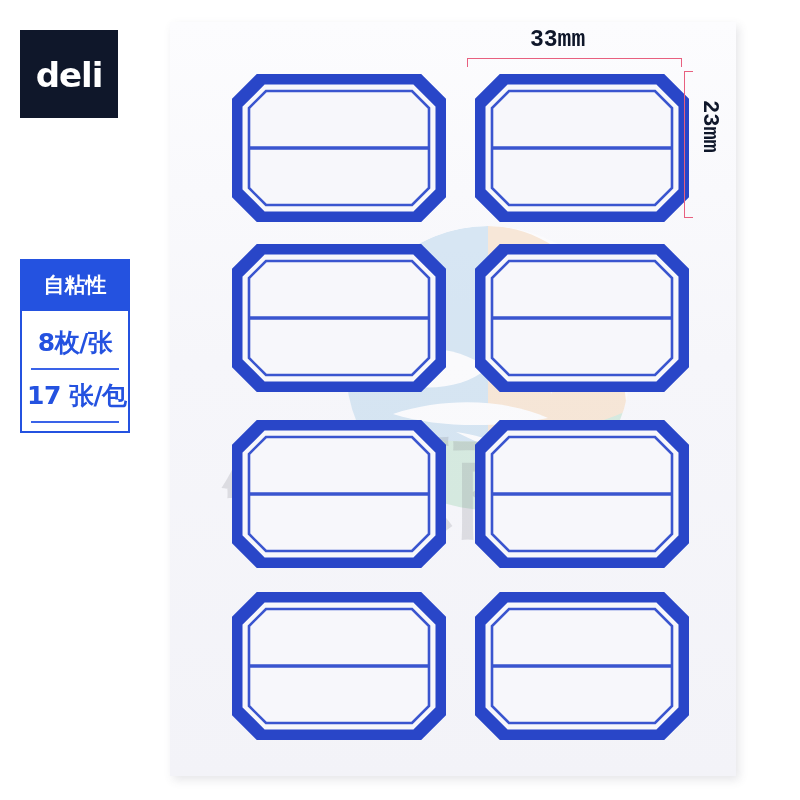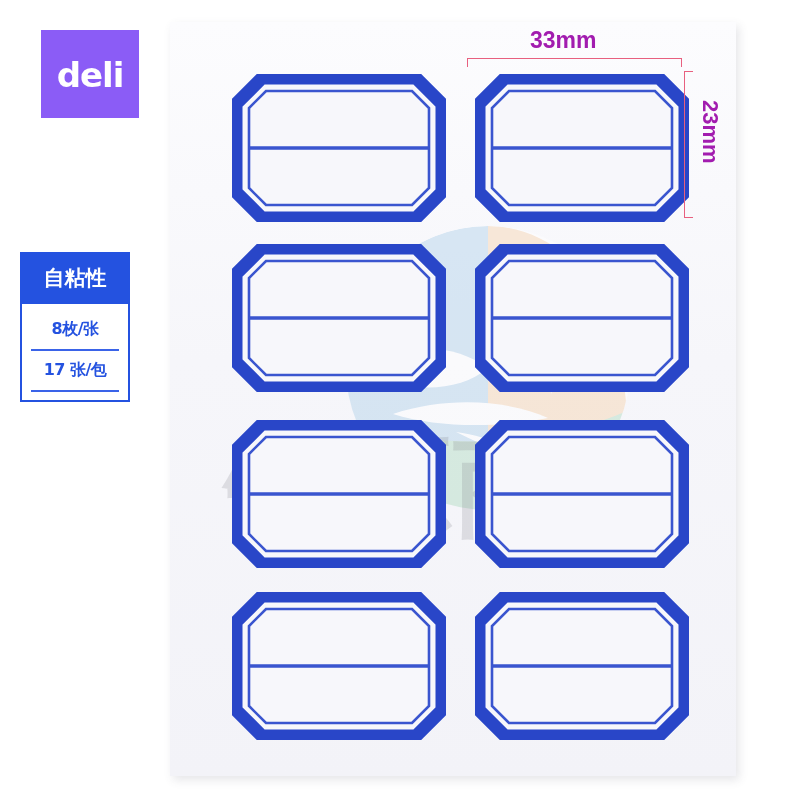--- a/index.html
+++ b/index.html
@@ -16,41 +16,40 @@
     font-family: "Liberation Sans", "DejaVu Sans", sans-serif;
   }
 
   
   #brand-logo {
     position: absolute;
     left: 20px;
     top: 30px;
     width: 98px;
     height: 88px;
-    background: #8b5cf6;
+    background: #0f172a;
     display: flex;
     align-items: center;
     justify-content: center;
-    margin-left: 21px;
   }
   #brand-logo .wordmark {
     color: #ffffff;
     font-family: "DejaVu Sans", sans-serif;
     font-size: 34px;
     font-weight: 700;
     letter-spacing: -1px;
     line-height: 1;
     transform: translateY(1px);
   }
 
   
   #spec-badge {
     position: absolute;
     left: 20px;
-    top: 252px;
+    top: 259px;
     width: 110px;
     border: 2px solid #2452e0;
     box-sizing: border-box;
     background: #ffffff;
   }
   #spec-badge .badge-head {
     background: #2452e0;
     color: #ffffff;
     text-align: center;
     padding: 11px 2px 13px 2px;
@@ -60,21 +59,21 @@
     line-height: 1.25;
   }
   #spec-badge .badge-head .l2 { display: block; }
   #spec-badge .badge-body {
     padding: 6px 5px 8px 5px;
   }
   #spec-badge .spec-row {
     color: #2452e0;
     font-family: "DejaVu Sans", sans-serif;
     font-weight: 700;
-    font-size: 16px;
+    font-size: 25px;
     text-align: center;
     padding: 9px 0 9px 0;
     white-space: nowrap;
     letter-spacing: -0.5px;
   }
   #spec-badge .spec-sep {
     height: 0;
     border-top: 2px solid #3a63e8;
     margin: 0 4px;
   }
@@ -127,22 +126,22 @@
   .sticker-label {
     position: absolute;
     width: 214px;
     height: 148px;
   }
   .sticker-label svg { display: block; width: 100%; height: 100%; }
 
   
   .dim-text {
     position: absolute;
-    color: #a21caf;
-    font-family: Liberation Sans, sans-serif;
+    color: #0f172a;
+    font-family: Liberation Mono, monospace;
     font-weight: 700;
     font-size: 23px;
     white-space: nowrap;
   }
   #dim-width-text { left: 530px; top: 27px; }
   #dim-height-text {
     left: 697px; top: 100px;
     writing-mode: vertical-rl;
     font-size: 22px;
   }

